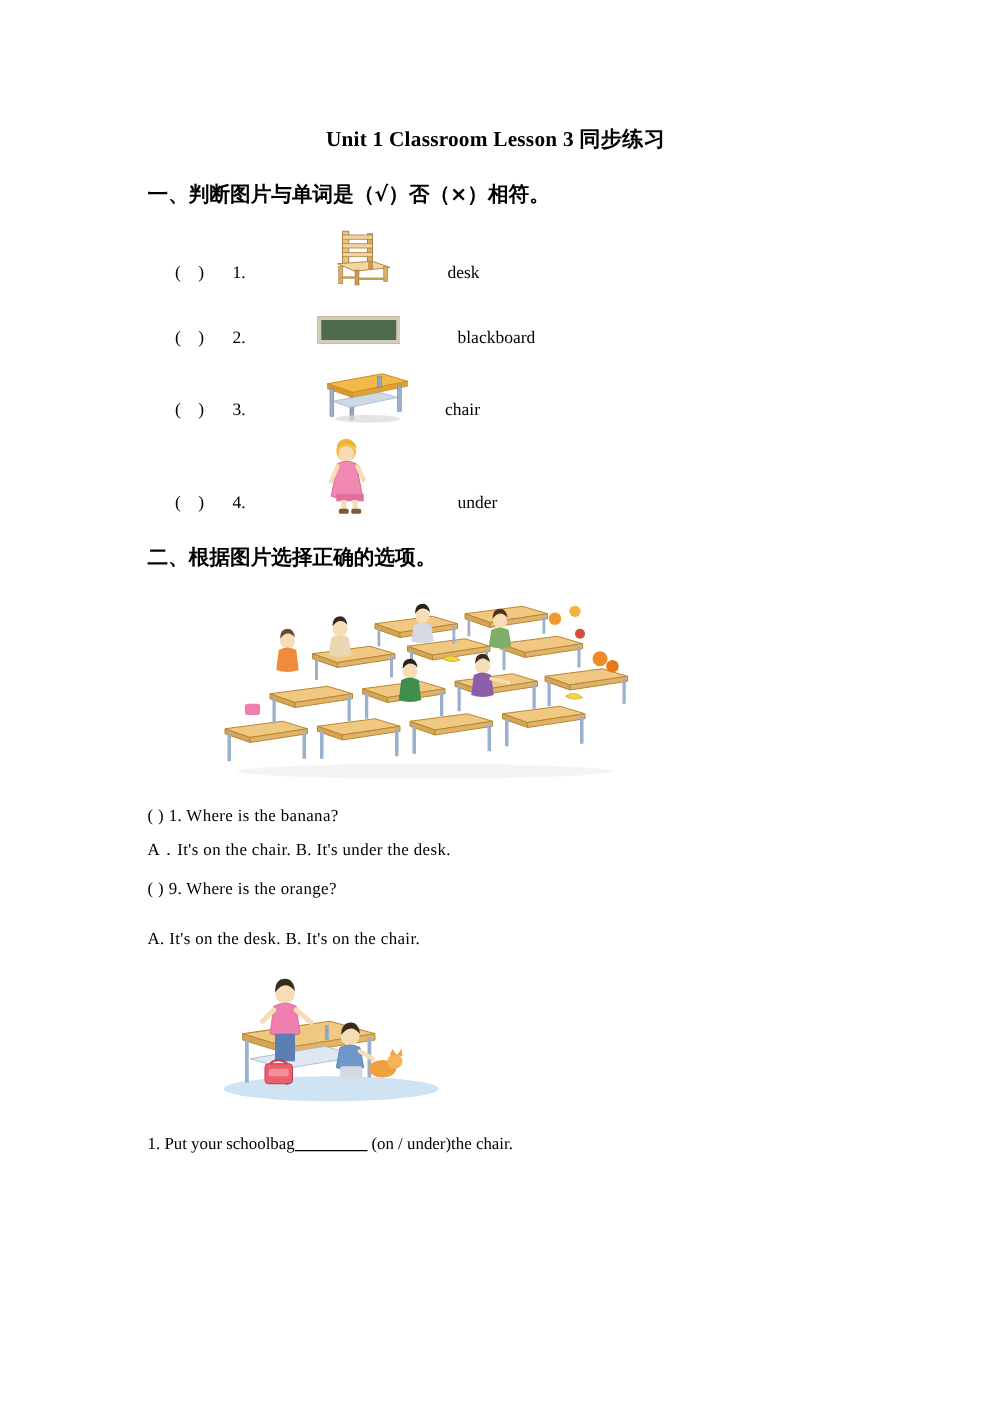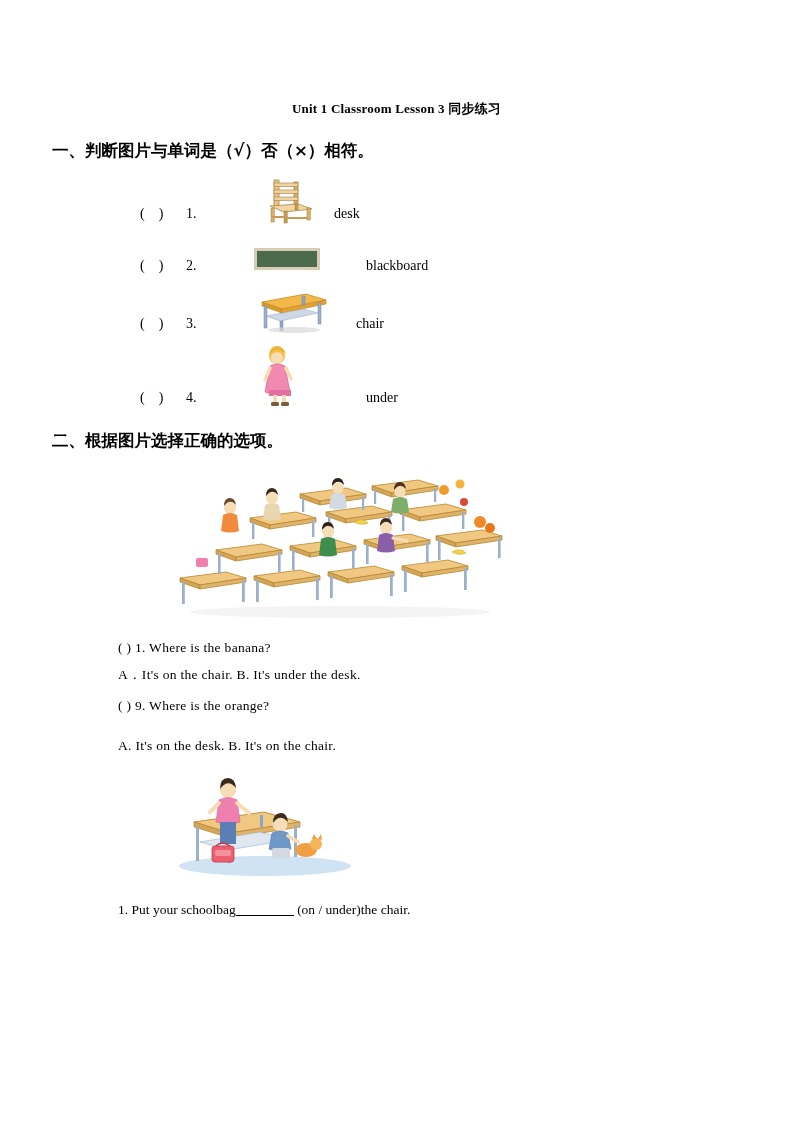--- a/index.html
+++ b/index.html
@@ -18,29 +18,29 @@
   .page {
     position: absolute;
     left: 0; top: 0;
     width: 793px;
     height: 1122px;
     padding: 0;
   }
   .doc-title {
     text-align: center;
     font-weight: bold;
-    font-size: 13px;
+    font-size: 17px;
     margin-top: 100px;
     letter-spacing: 0.2px;
   }
   .section-heading {
     font-family: "DejaVu Sans", sans-serif;
     font-size: 16.5px;
     font-weight: bold;
-    margin-left: 52px;
+    margin-left: 118px;
     margin-top: 22px;
   }
   .q-list {
     margin-top: 6px;
   }
   .q-row {
     display: flex;
     align-items: flex-end;
     margin-left: 140px;
     height: 52px;
@@ -144,21 +144,21 @@
 
           <rect x="11" y="30" width="3.2" height="14" fill="#d9ae6d" stroke="#a87a35" stroke-width="0.5"></rect>
           <rect x="24" y="33" width="3.2" height="12" fill="#c79b55" stroke="#a87a35" stroke-width="0.5"></rect>
           <rect x="47" y="30" width="3.2" height="12" fill="#d9ae6d" stroke="#a87a35" stroke-width="0.5"></rect>
           <rect x="35" y="26" width="3" height="6" fill="#c79b55" stroke="#a87a35" stroke-width="0.5"></rect>
 
           <rect x="12" y="38" width="14" height="2" fill="#c79b55"></rect>
           <rect x="26" y="39" width="22" height="2" fill="#c79b55"></rect>
         </svg>
       </span>
-      <span class="q-word" style="margin-left:56px;">desk</span>
+      <span class="q-word" style="margin-left:80px;">desk</span>
     </div>
 
     <div class="q-row">
       <span class="q-bracket">(    )</span>
       <span class="q-num">2.</span>
       <span class="q-img" style="width:80px;">
         <span class="bb-outer" style="position:absolute;left:46px;bottom:6px;"></span>
       </span>
       <span class="q-word" style="margin-left:78px;">blackboard</span>
     </div>

